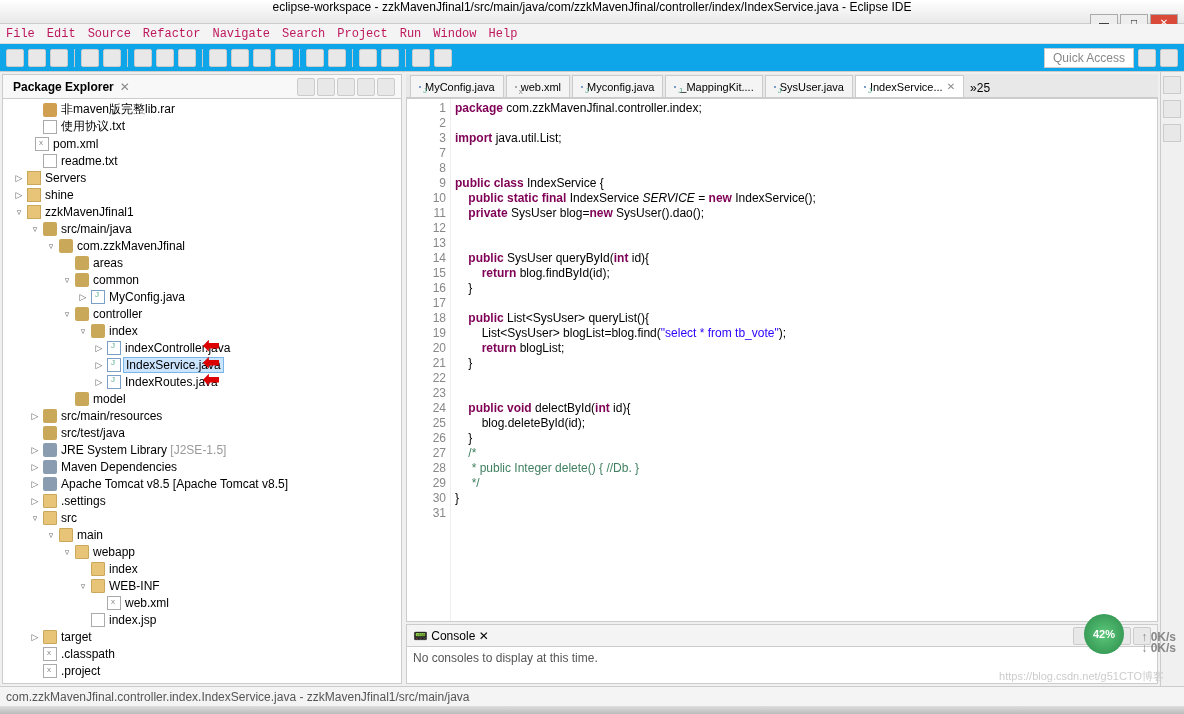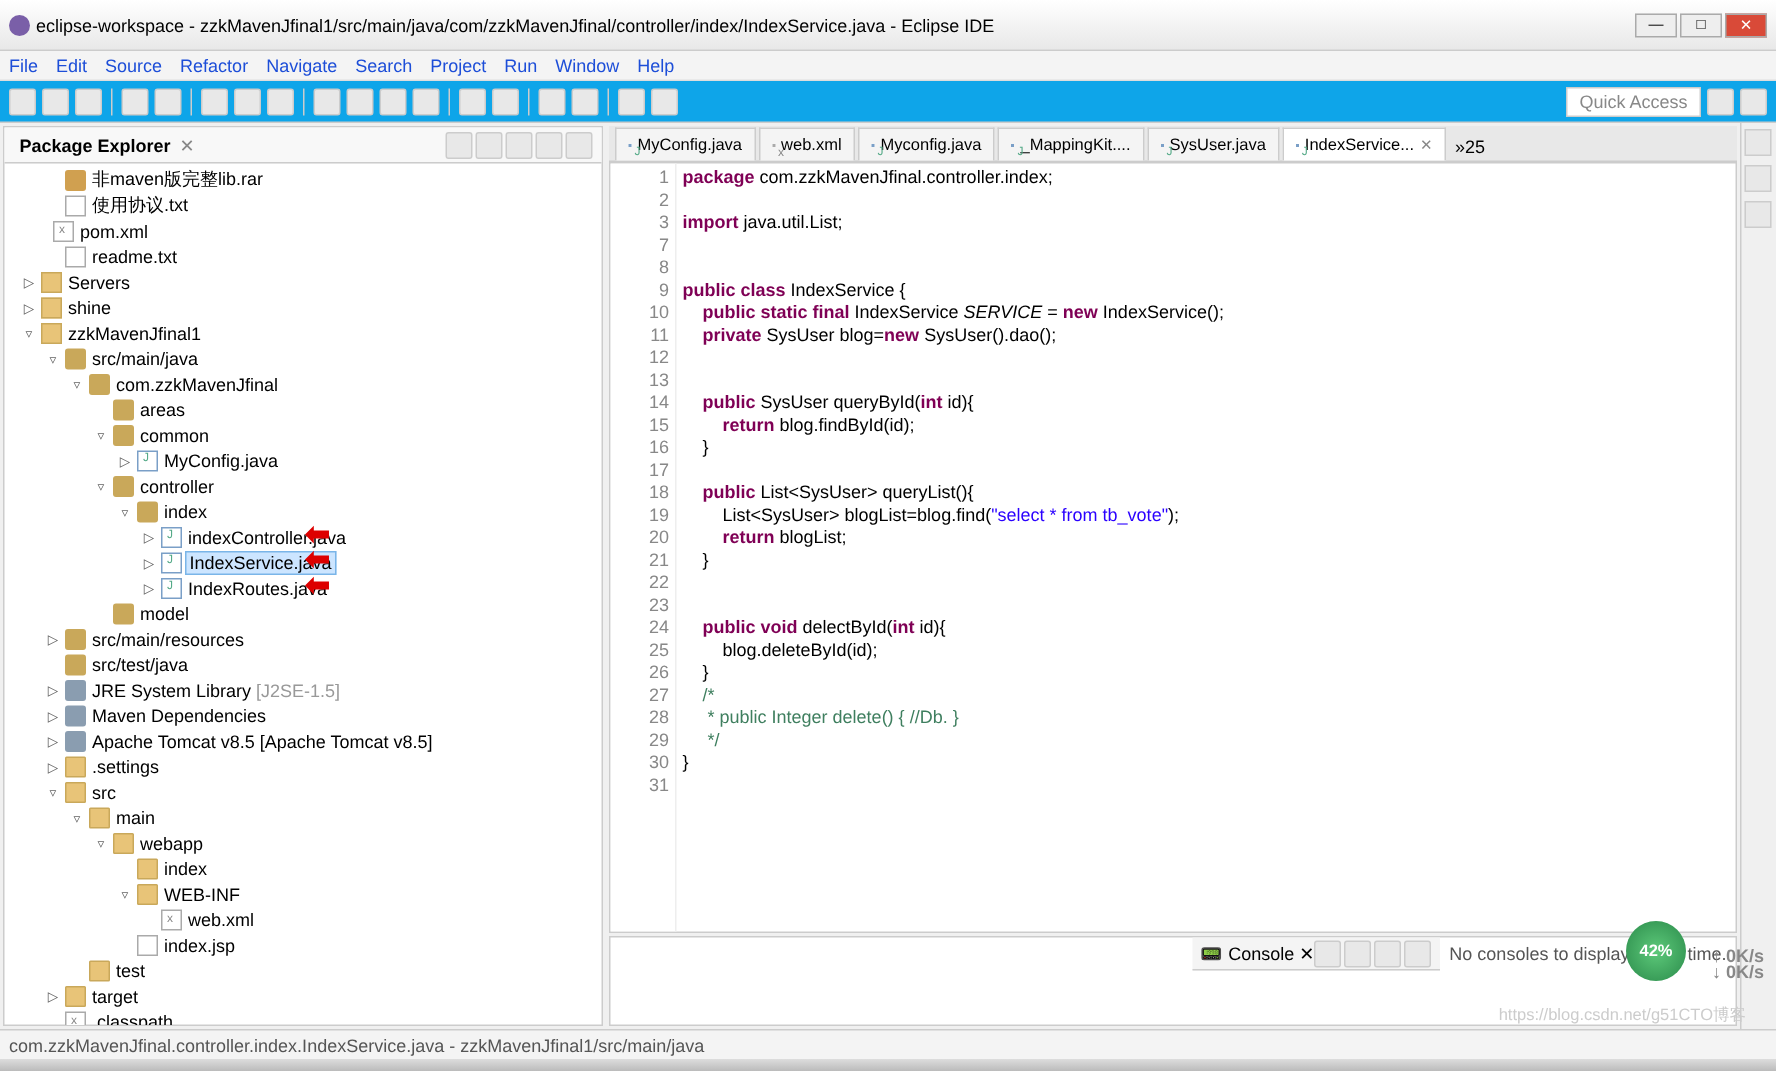--- a/index.html
+++ b/index.html
@@ -1,23 +1,23 @@
 <!DOCTYPE html>
 <html><head>
 <meta charset="utf-8">
 <style>
 * { margin: 0; padding: 0; box-sizing: border-box; font-family: "Segoe UI", Tahoma, sans-serif; font-size: 12px; }
 body { background: #f0f0f0; width: 1184px; height: 714px; overflow: hidden; display: flex; flex-direction: column; }
-.titlebar { background: linear-gradient(#fff,#e8e8e8); height: 34px; display: flex; align-items: center; padding: 0 6px; border-bottom: 1px solid #ccc; }
+.titlebar { background: linear-gradient(#fff,#e8e8e8); height: 24px; display: flex; align-items: center; padding: 0 6px; border-bottom: 1px solid #ccc; flex-direction: column; }
 .titlebar .icon { width: 14px; height: 14px; background: #7a5fa8; border-radius: 50%; margin-right: 4px; }
 .titlebar .winbtns { margin-left: auto; display: flex; gap: 2px; }
 .winbtn { width: 28px; height: 16px; border: 1px solid #aaa; background: #eee; display: flex; align-items: center; justify-content: center; font-size: 10px; }
 .winbtn.close { background: #d94a38; color: #fff; }
 .menubar { background: #f4f4f4; height: 20px; display: flex; align-items: center; padding: 0 6px; gap: 12px; border-bottom: 1px solid #ddd; }
-.menubar span { color: #1d4ed8; }
+.menubar span { color: #be185d; font-family: Liberation Mono, monospace; }
 .toolbar { background: #0ea5e9; height: 28px; display: flex; align-items: center; padding: 0 6px; gap: 4px; border-bottom: 1px solid #ccc; }
 .tbtn { width: 18px; height: 18px; background: #e8e8e8; border: 1px solid #ccc; border-radius: 2px; }
 .tsep { width: 1px; height: 18px; background: #ccc; margin: 0 2px; }
 .qa { margin-left: auto; border: 1px solid #ccc; padding: 2px 8px; background: #fff; color: #888; }
 .workarea { flex: 1; display: flex; overflow: hidden; }
 .explorer { width: 400px; background: #fff; border: 1px solid #ccc; margin: 2px; display: flex; flex-direction: column; }
 .viewtab { height: 24px; border-bottom: 1px solid #ccc; display: flex; align-items: center; padding: 0 6px; background: #f8f8f8; }
 .viewtab .lbl { display: flex; align-items: center; gap: 4px; font-weight: bold; }
 .viewtab .x { margin-left: 6px; color: #888; }
 .viewtab .tools { margin-left: auto; display: flex; gap: 2px; }
@@ -45,21 +45,21 @@
 .edtab.active { background: #fff; }
 .edtab .x { color: #888; font-size: 10px; }
 .code { flex: 1; background: #fff; border: 1px solid #ccc; display: flex; overflow: hidden; font-family: Consolas, monospace; }
 .gutter { width: 30px; background: #fff; border-right: 1px solid #eee; text-align: right; padding: 2px 4px; color: #888; font-size: 11px; line-height: 15px; }
 .gutter .ln { height: 15px; }
 .marks { width: 14px; background: #fff; }
 .src { flex: 1; padding: 2px 4px; font-size: 12px; line-height: 15px; white-space: pre; }
 .kw { color: #7f0055; font-weight: bold; }
 .str { color: #2a00ff; }
 .cm { color: #3f7f5f; }
-.console { height: 60px; border: 1px solid #ccc; background: #fff; margin-top: 2px; display: flex; flex-direction: row; justify-content: flex-end; }
+.console { height: 60px; border: 1px solid #ccc; background: #fff; margin-top: 2px; display: flex; flex-direction: column; }
 .console .hdr { height: 22px; background: #f4f4f4; border-bottom: 1px solid #ccc; display: flex; align-items: center; padding: 0 6px; }
 .console .body { padding: 4px 6px; color: #555; }
 .rightstrip { width: 24px; background: #f0f0f0; border-left: 1px solid #ccc; display: flex; flex-direction: column; gap: 6px; padding: 4px 2px; }
 .rsbtn { width: 18px; height: 18px; background: #e8e8e8; border: 1px solid #ccc; }
 .statusbar { height: 20px; background: #f4f4f4; border-top: 1px solid #ccc; display: flex; align-items: center; padding: 0 6px; color: #555; }
 .badge { position: absolute; right: 60px; bottom: 60px; width: 40px; height: 40px; border-radius: 50%; background: radial-gradient(#5dc97a,#2a8a4a); color: #fff; display: flex; align-items: center; justify-content: center; font-size: 11px; font-weight: bold; }
 .perf { position: absolute; right: 8px; bottom: 60px; font-size: 9px; color: #888; line-height: 11px; font-weight: bold; }
 .taskbar { height: 8px; background: linear-gradient(#ddd,#bbb); }
 .watermark { position: absolute; right: 20px; bottom: 30px; color: #ccc; font-size: 11px; }
 </style>
@@ -286,25 +286,20 @@
         </div>
         <div class="node" style="padding-left: 90px;">
           <span class="tw"></span>
           <span class="ic xml"></span>
           <span class="lbl">web.xml</span>
         </div>
         <div class="node" style="padding-left: 74px;">
           <span class="tw"></span>
           <span class="ic txt"></span>
           <span class="lbl">index.jsp</span>
-        </div>
-        <div class="node" style="padding-left: 42px;">
-          <span class="tw"></span>
-          <span class="ic folder"></span>
-          <span class="lbl">test</span>
         </div>
         <div class="node" style="padding-left: 26px;">
           <span class="tw">▷</span>
           <span class="ic folder"></span>
           <span class="lbl">target</span>
         </div>
         <div class="node" style="padding-left: 26px;">
           <span class="tw"></span>
           <span class="ic xml"></span>
           <span class="lbl">.classpath</span>

